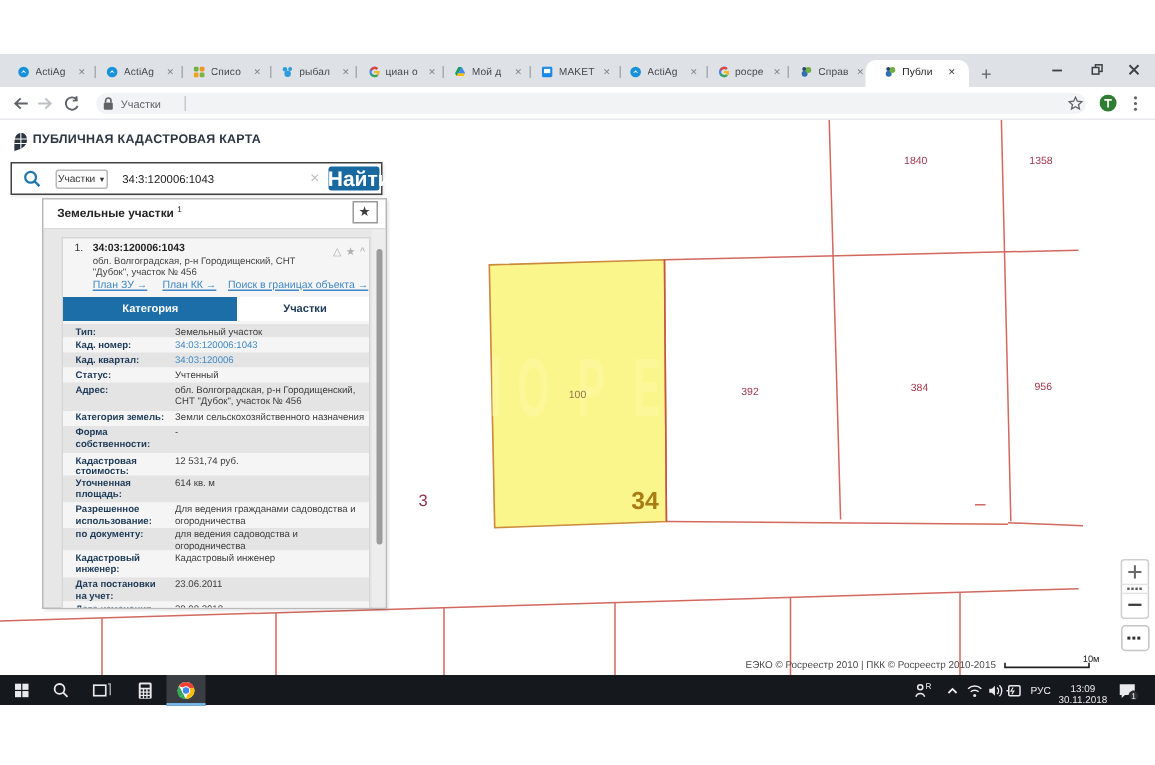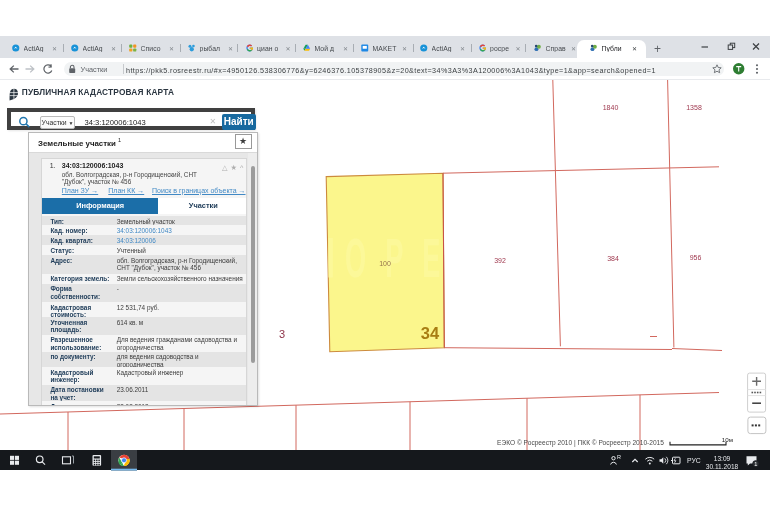--- a/index.html
+++ b/index.html
@@ -153,21 +153,20 @@
       <path d="M51 8.2 A4.1 4.1 0 1 0 51.8 12.6 M51 6.2 L51.2 8.9 L48.5 9.1" fill="none" stroke="#5f6368" stroke-width="1.25"></path>
     </svg>
 
     <div class="abs" style="left:63.5px;top:4px;width:660px;height:14px;background:#f1f3f4;border-radius:7px;"></div>
     <svg class="abs" style="left:66px;top:6px;" width="12" height="11" viewBox="0 0 12 11">
       <rect x="3.2" y="4.3" width="6" height="4.8" rx="0.8" fill="#5f6368"></rect>
       <path d="M4.4 4.3 V3.1 a1.8 1.8 0 0 1 3.6 0 V4.3" fill="none" stroke="#5f6368" stroke-width="1.1"></path>
     </svg>
     <div class="abs" style="left:80.5px;top:7.3px;font-size:7.3px;color:#5f6368;">Участки</div>
     <div class="abs" style="left:123px;top:6px;width:1px;height:10px;background:#c7cacd;"></div>
-    <div class="abs" style="left:126px;top:7.5px;font-size:7.2px;color:#3c4043;letter-spacing:0.41px;white-space:nowrap;">https://pkk5.rosreestr.ru/#x=4950126.538306776&amp;y=6246376.105378905&amp;z=20&amp;text=34%3A3%3A120006%3A1043&amp;type=1&amp;app=search&amp;opened=1</div>
     <svg class="abs" style="left:711px;top:5px;" width="12" height="12" viewBox="0 0 24 24">
       <path d="M12 3.6 L14.5 9 L20.4 9.6 L16 13.6 L17.3 19.4 L12 16.4 L6.7 19.4 L8 13.6 L3.6 9.6 L9.5 9 Z" fill="none" stroke="#5f6368" stroke-width="1.7"></path>
     </svg>
     <svg class="abs" style="left:733px;top:4.7px;" width="12" height="12" viewBox="0 0 12 12">
       <circle cx="5.7" cy="5.7" r="5.7" fill="#2e7d32"></circle>
       <path d="M3.2 3.6 H8.2 M5.7 3.6 V8.6" fill="none" stroke="#fff" stroke-width="1.1"></path>
     </svg>
     <svg class="abs" style="left:754px;top:5px;" width="6" height="12" viewBox="0 0 6 12">
       <circle cx="3" cy="2.2" r="1.05" fill="#5f6368"></circle>
         <circle cx="3" cy="6" r="1.05" fill="#5f6368"></circle>
@@ -243,47 +242,47 @@
     <div class="abs" id="hdr" style="left:0;top:0;width:400px;height:28px;background:#fff;">
       <svg class="abs" style="left:8.5px;top:7.5px;" width="10" height="13" viewBox="0 0 10 13">
         <path d="M0.6 12.6 C0.6 6.5 0.6 3.4 2.2 1.8 C3.6 0.4 6.2 0.2 7.6 1.5 C9.2 3 9.4 6.2 8.3 8.1 C6.8 10.7 3.4 11.7 0.6 12.6 Z" fill="#2b3641"></path>
         <line x1="4.9" y1="0.4" x2="4.9" y2="11" stroke="#fff" stroke-width="0.7"></line>
         <line x1="0.6" y1="4.6" x2="9.2" y2="4.6" stroke="#fff" stroke-width="0.7"></line>
         <line x1="0.6" y1="7.6" x2="9" y2="7.6" stroke="#fff" stroke-width="0.7"></line>
       </svg>
       <div class="abs" style="left:21.8px;top:7px;font-size:8.3px;font-weight:bold;color:#2b3641;letter-spacing:0.18px;">ПУБЛИЧНАЯ КАДАСТРОВАЯ КАРТА</div>
     </div>
 
-    <div class="abs" id="search" style="left:6.5px;top:27.5px;width:248px;height:22px;background:#fff;border:4px solid #404040;box-shadow:1px 1px 2px rgba(0,0,0,0.10);">
+    <div class="abs" id="search" style="left:6.5px;top:27.5px;width:248px;height:22px;background:#fff;border:1px solid #404040;box-shadow:1px 1px 2px rgba(0,0,0,0.10);">
       <svg class="abs" style="left:7px;top:4.5px;" width="13" height="13" viewBox="0 0 13 13">
         <circle cx="5.4" cy="5.2" r="3.6" fill="none" stroke="#2176ae" stroke-width="1.5"></circle>
         <line x1="8.2" y1="8" x2="11.3" y2="11.1" stroke="#2176ae" stroke-width="1.6"></line>
       </svg>
       <div class="abs" style="left:29.5px;top:4.5px;width:35px;height:12.5px;border:1px solid #b9b9b9;border-radius:2px;background:#fbfbfb;font-size:6.8px;color:#333;line-height:11.5px;text-align:center;white-space:nowrap;">Участки <span style="font-size:5px;color:#333;">▼</span></div>
       <div class="abs" style="left:74px;top:6.2px;font-size:7.6px;color:#222;">34:3:120006:1043</div>
       <div class="abs" style="left:199px;top:5px;font-size:8px;color:#c0c0c0;">✕</div>
-      <div class="abs" style="left:211px;top:2.5px;width:34.5px;height:16px;background:#17699f;border-radius:2px;color:#fff;font-size:10px;font-weight:bold;text-align:center;line-height:16px;">Найти</div>
+      <div class="abs" style="left:211px;top:2.5px;width:34.5px;height:16px;background:#17699f;border-radius:2px;color:#fff;font-size:14px;font-weight:bold;text-align:center;line-height:16px;">Найти</div>
     </div>
 
     <div class="abs" id="panel" style="left:27.5px;top:51.5px;width:230.5px;height:274px;background:#e7e7e7;border:1px solid #b9b9b9;overflow:hidden;box-shadow:1px 1px 2px rgba(0,0,0,0.12);">
       <div class="abs" style="left:0;top:0;width:228.5px;height:20px;background:#fff;border-bottom:1px solid #d9d9d9;"></div>
       <div class="abs" style="left:9.6px;top:4px;font-size:7.9px;font-weight:bold;color:#222;">Земельные участки <sup style="font-size:5.5px;font-weight:normal;">1</sup></div>
       <div class="abs" style="left:206px;top:1.5px;width:17px;height:15px;background:#fff;border:1px solid #999;display:flex;align-items:center;justify-content:center;">
           <span style="font-size:9px;color:#3c3c3c;margin-top:-1px;">★</span>
         </div>
 
       <div class="abs" id="card" style="left:12.5px;top:25.5px;width:206.3px;height:248px;background:#f5f5f5;border:1px solid #d6d6d6;border-bottom:none;overflow:hidden;">
         <div class="abs" style="left:7.7px;top:3.2px;font-size:7px;color:#333;">1.</div>
         <div class="abs" style="left:19.8px;top:3.2px;font-size:7px;font-weight:bold;color:#222;">34:03:120006:1043</div>
         <div class="abs" style="left:180px;top:3.5px;font-size:7.2px;color:#aeaeae;letter-spacing:3px;">△★^</div>
         <div class="abs" style="left:19.8px;top:11.8px;font-size:6.4px;color:#444;line-height:1.16;">обл. Волгоградская, р-н Городищенский, СНТ<br>"Дубок", участок № 456</div>
         <div class="abs" style="left:19.8px;top:27.7px;font-size:7px;color:#4189c5;text-decoration:underline;">План ЗУ →</div>
           <div class="abs" style="left:66.3px;top:27.7px;font-size:7px;color:#4189c5;text-decoration:underline;">План КК →</div>
           <div class="abs" style="left:110px;top:27.7px;font-size:7px;color:#4189c5;text-decoration:underline;">Поиск в границах объекта →</div>
-        <div class="abs" style="left:0;top:39.3px;width:116.4px;height:15.4px;background:#1b6ea8;color:#fff;font-size:7.4px;font-weight:bold;text-align:center;line-height:15.4px;">Информация</div>
+        <div class="abs" style="left:0;top:39.3px;width:116.4px;height:15.4px;background:#1b6ea8;color:#fff;font-size:7.4px;font-weight:bold;text-align:center;line-height:15.4px;">Категория</div>
         <div class="abs" style="left:116.4px;top:39.3px;width:89.9px;height:15.4px;background:#fff;color:#1c3a57;font-size:7.4px;font-weight:bold;text-align:center;line-height:15.4px;">Участки</div>
 
         <div id="tbl" class="abs" style="left:0;top:54.7px;width:206.3px;">
           <div class="row g" style="margin-top:2.3px;height:9.4px;">
               <span class="lb">Тип:</span>
               <span class="vl">Земельный участок</span>
             </div>
           <div class="row l" style="height:10px;">
               <span class="lb">Кад. номер:</span>
               <span class="vl lk">34:03:120006:1043</span>

